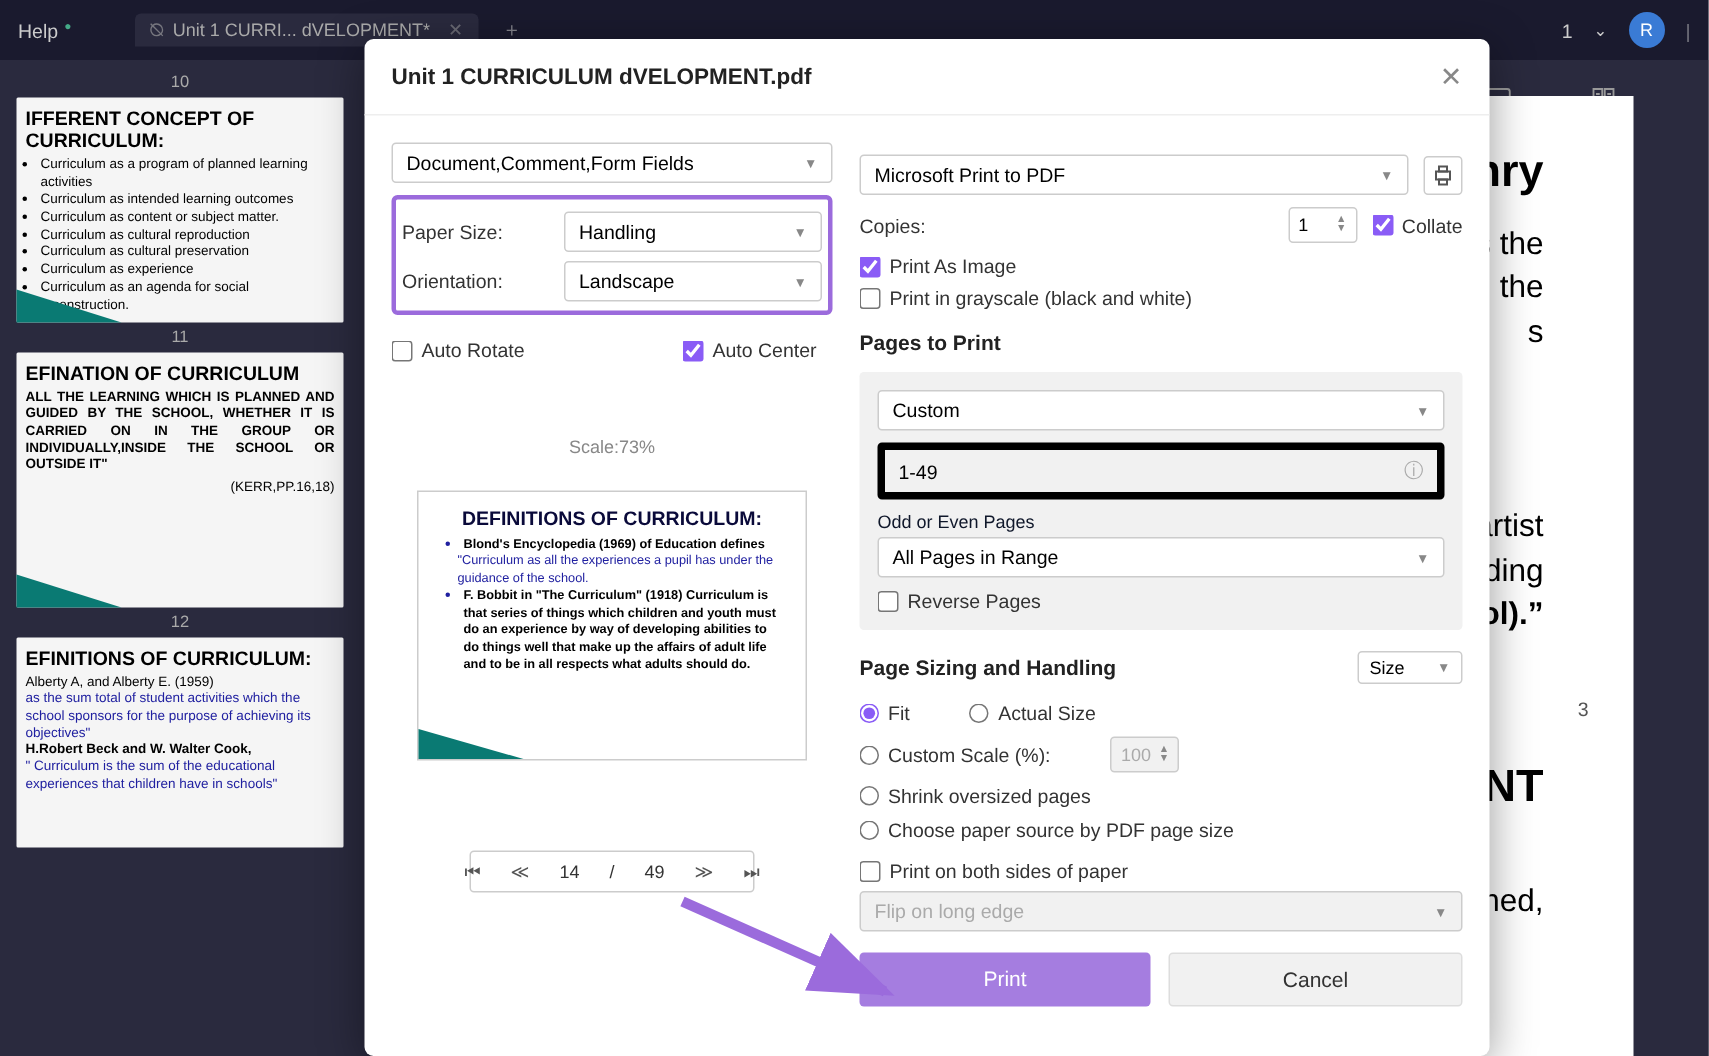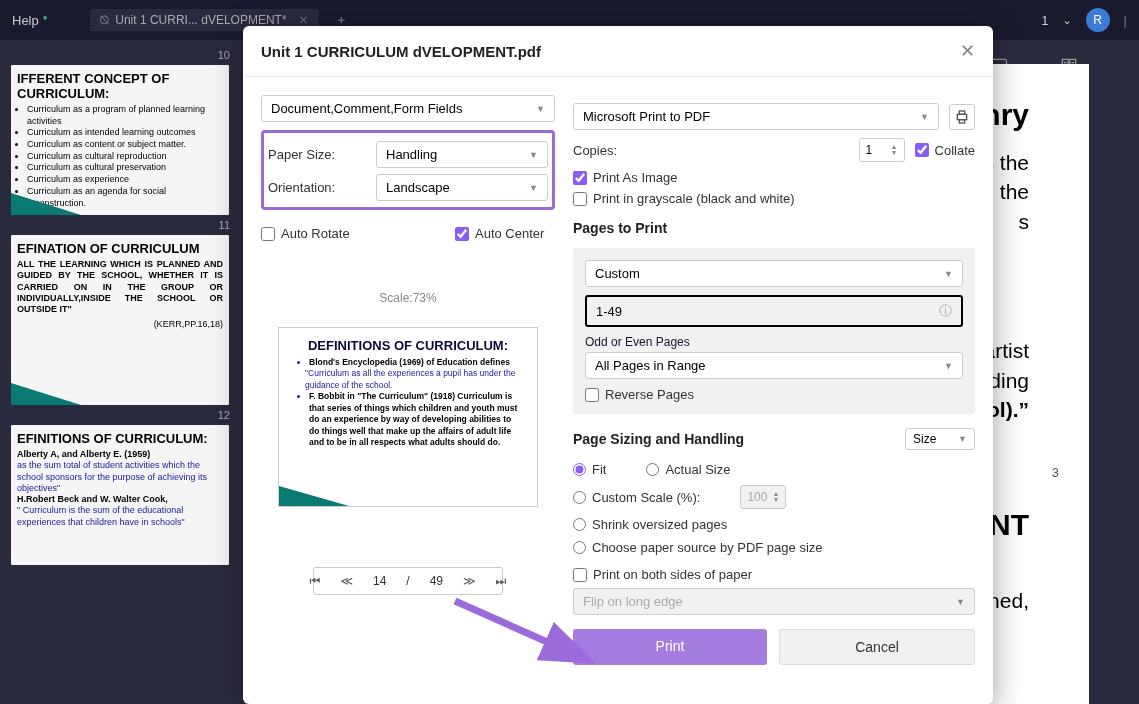--- a/index.html
+++ b/index.html
@@ -11,21 +11,21 @@
 .titlebar .tab .x{margin-left:6px;opacity:.5}
 .titlebar .plus{margin-left:10px;opacity:.6}
 .titlebar .right{display:flex;align-items:center;gap:14px;color:#ccc;font-size:13px}
 .avatar{width:24px;height:24px;border-radius:50%;background:#3a7bd5;display:flex;align-items:center;justify-content:center;font-size:12px;color:#fff}
 .workspace{position:absolute;top:40px;left:0;right:0;bottom:0;background:#2a2a3e;display:flex}
 .thumbnails{width:240px;background:#2a2a3e;overflow:hidden;padding:6px 10px}
 .thumb{background:#f5f5f5;margin:4px auto;width:218px;font-size:10px;color:#000;padding:6px;position:relative;border-radius:1px}
 .thumb .slide-h{font-weight:bold;font-size:13px;margin-bottom:3px}
 .thumb ul{margin-left:10px;font-size:9px;line-height:1.3}
 .thumb p{font-size:9px;line-height:1.25}
-.pn{text-align:right;color:#aaa;font-size:11px;margin:3px 0}
+.pn{text-align:center;color:#aaa;font-size:11px;margin:3px 0}
 .thumb .tri{position:absolute;bottom:0;left:0;width:0;height:0;border-left:70px solid #0a7a73;border-top:22px solid transparent}
 .content{flex:1;background:#2a2a3e;position:relative}
 .paper{position:absolute;top:24px;left:50px;right:50px;bottom:0;background:#fff;padding:30px 60px;color:#000;font-family:Georgia,serif;font-size:21px;line-height:1.4}
 .paper .pg{position:absolute;right:30px;top:400px;font-size:13px;color:#555}
 .toolbar-icons{position:absolute;top:16px;right:60px;display:flex;gap:50px;color:#999}
 .toolbar-icons svg{width:20px;height:20px;stroke:#999;fill:none;stroke-width:1.5}
 
 
 .dialog{position:absolute;top:26px;left:243px;width:750px;height:678px;background:#fff;border-radius:6px;box-shadow:0 6px 30px rgba(0,0,0,.4);display:flex;flex-direction:column;z-index:100}
 .dhdr{padding:14px 18px;display:flex;justify-content:space-between;align-items:center;border-bottom:1px solid #eee}
@@ -64,21 +64,21 @@
 .rlabel input[type=radio]{accent-color:#8a5cf6}
 .sizing-hdr{display:flex;justify-content:space-between;align-items:center;margin-top:14px}
 .sizing-hdr .sect{margin:0}
 .sizing-hdr .sel{width:70px;font-size:12px;padding:3px 7px}
 .rbtns{display:flex;flex-direction:column;margin-top:4px}
 .rbtns .rrow{display:flex;gap:40px}
 .footer{display:flex;gap:12px;margin-top:14px}
 .btn{flex:1;padding:9px 0;text-align:center;border-radius:3px;font-size:14px;cursor:pointer}
 .btn.primary{background:#a57de0;color:#fff}
 .btn.sec{background:#f1f1f1;color:#333;border:1px solid #ddd}
-.txt{border:2px solid #000000;border-radius:3px;padding:5px 9px;font-size:13px;display:flex;justify-content:space-between;align-items:center}
+.txt{border:5px solid #000000;border-radius:3px;padding:5px 9px;font-size:13px;display:flex;justify-content:space-between;align-items:center}
 .txt .ic{color:#aaa}
 .arrow-annot{position:absolute;left:445px;top:596px;width:170px;height:80px;z-index:200;pointer-events:none}
 .arrow-annot svg{width:100%;height:100%}
 .disabled{background:#f1f1f1;color:#aaa}
 </style>
 </head>
 <body>
 
 <div class="titlebar">
   <div class="left">
@@ -121,21 +121,21 @@
     <div class="pn">11</div>
     <div class="thumb" style="height:170px">
       <div class="slide-h">EFINATION OF CURRICULUM</div>
       <p style="font-weight:bold;text-align:justify">ALL THE LEARNING WHICH IS PLANNED AND GUIDED BY THE SCHOOL, WHETHER IT IS CARRIED ON IN THE GROUP OR INDIVIDUALLY,INSIDE THE SCHOOL OR OUTSIDE IT"</p>
       <p style="text-align:right;font-weight:normal;margin-top:4px">(KERR,PP.16,18)</p>
       <div class="tri"></div>
     </div>
     <div class="pn">12</div>
     <div class="thumb" style="height:140px">
       <div class="slide-h">EFINITIONS OF CURRICULUM:</div>
-      <p style="font-weight:bold">Alberty A, and Alberty E. (1959)</p>
+      <p style="font-weight:normal">Alberty A, and Alberty E. (1959)</p>
       <p style="color:#2020a0"> as the sum total of student activities which the school sponsors for the purpose of achieving its objectives"</p>
       <p style="font-weight:bold"> H.Robert Beck and W. Walter Cook,</p>
       <p style="color:#2020a0">" Curriculum is the sum of the educational experiences that children have in schools"</p>
     </div>
   </div>
   <div class="content">
     <div class="toolbar-icons">
       <span><svg viewBox="0 0 24 24">
             <rect x="3" y="4" width="18" height="13" rx="2"></rect>
             <path d="M3 20 Q3 14 9 14"></path>

